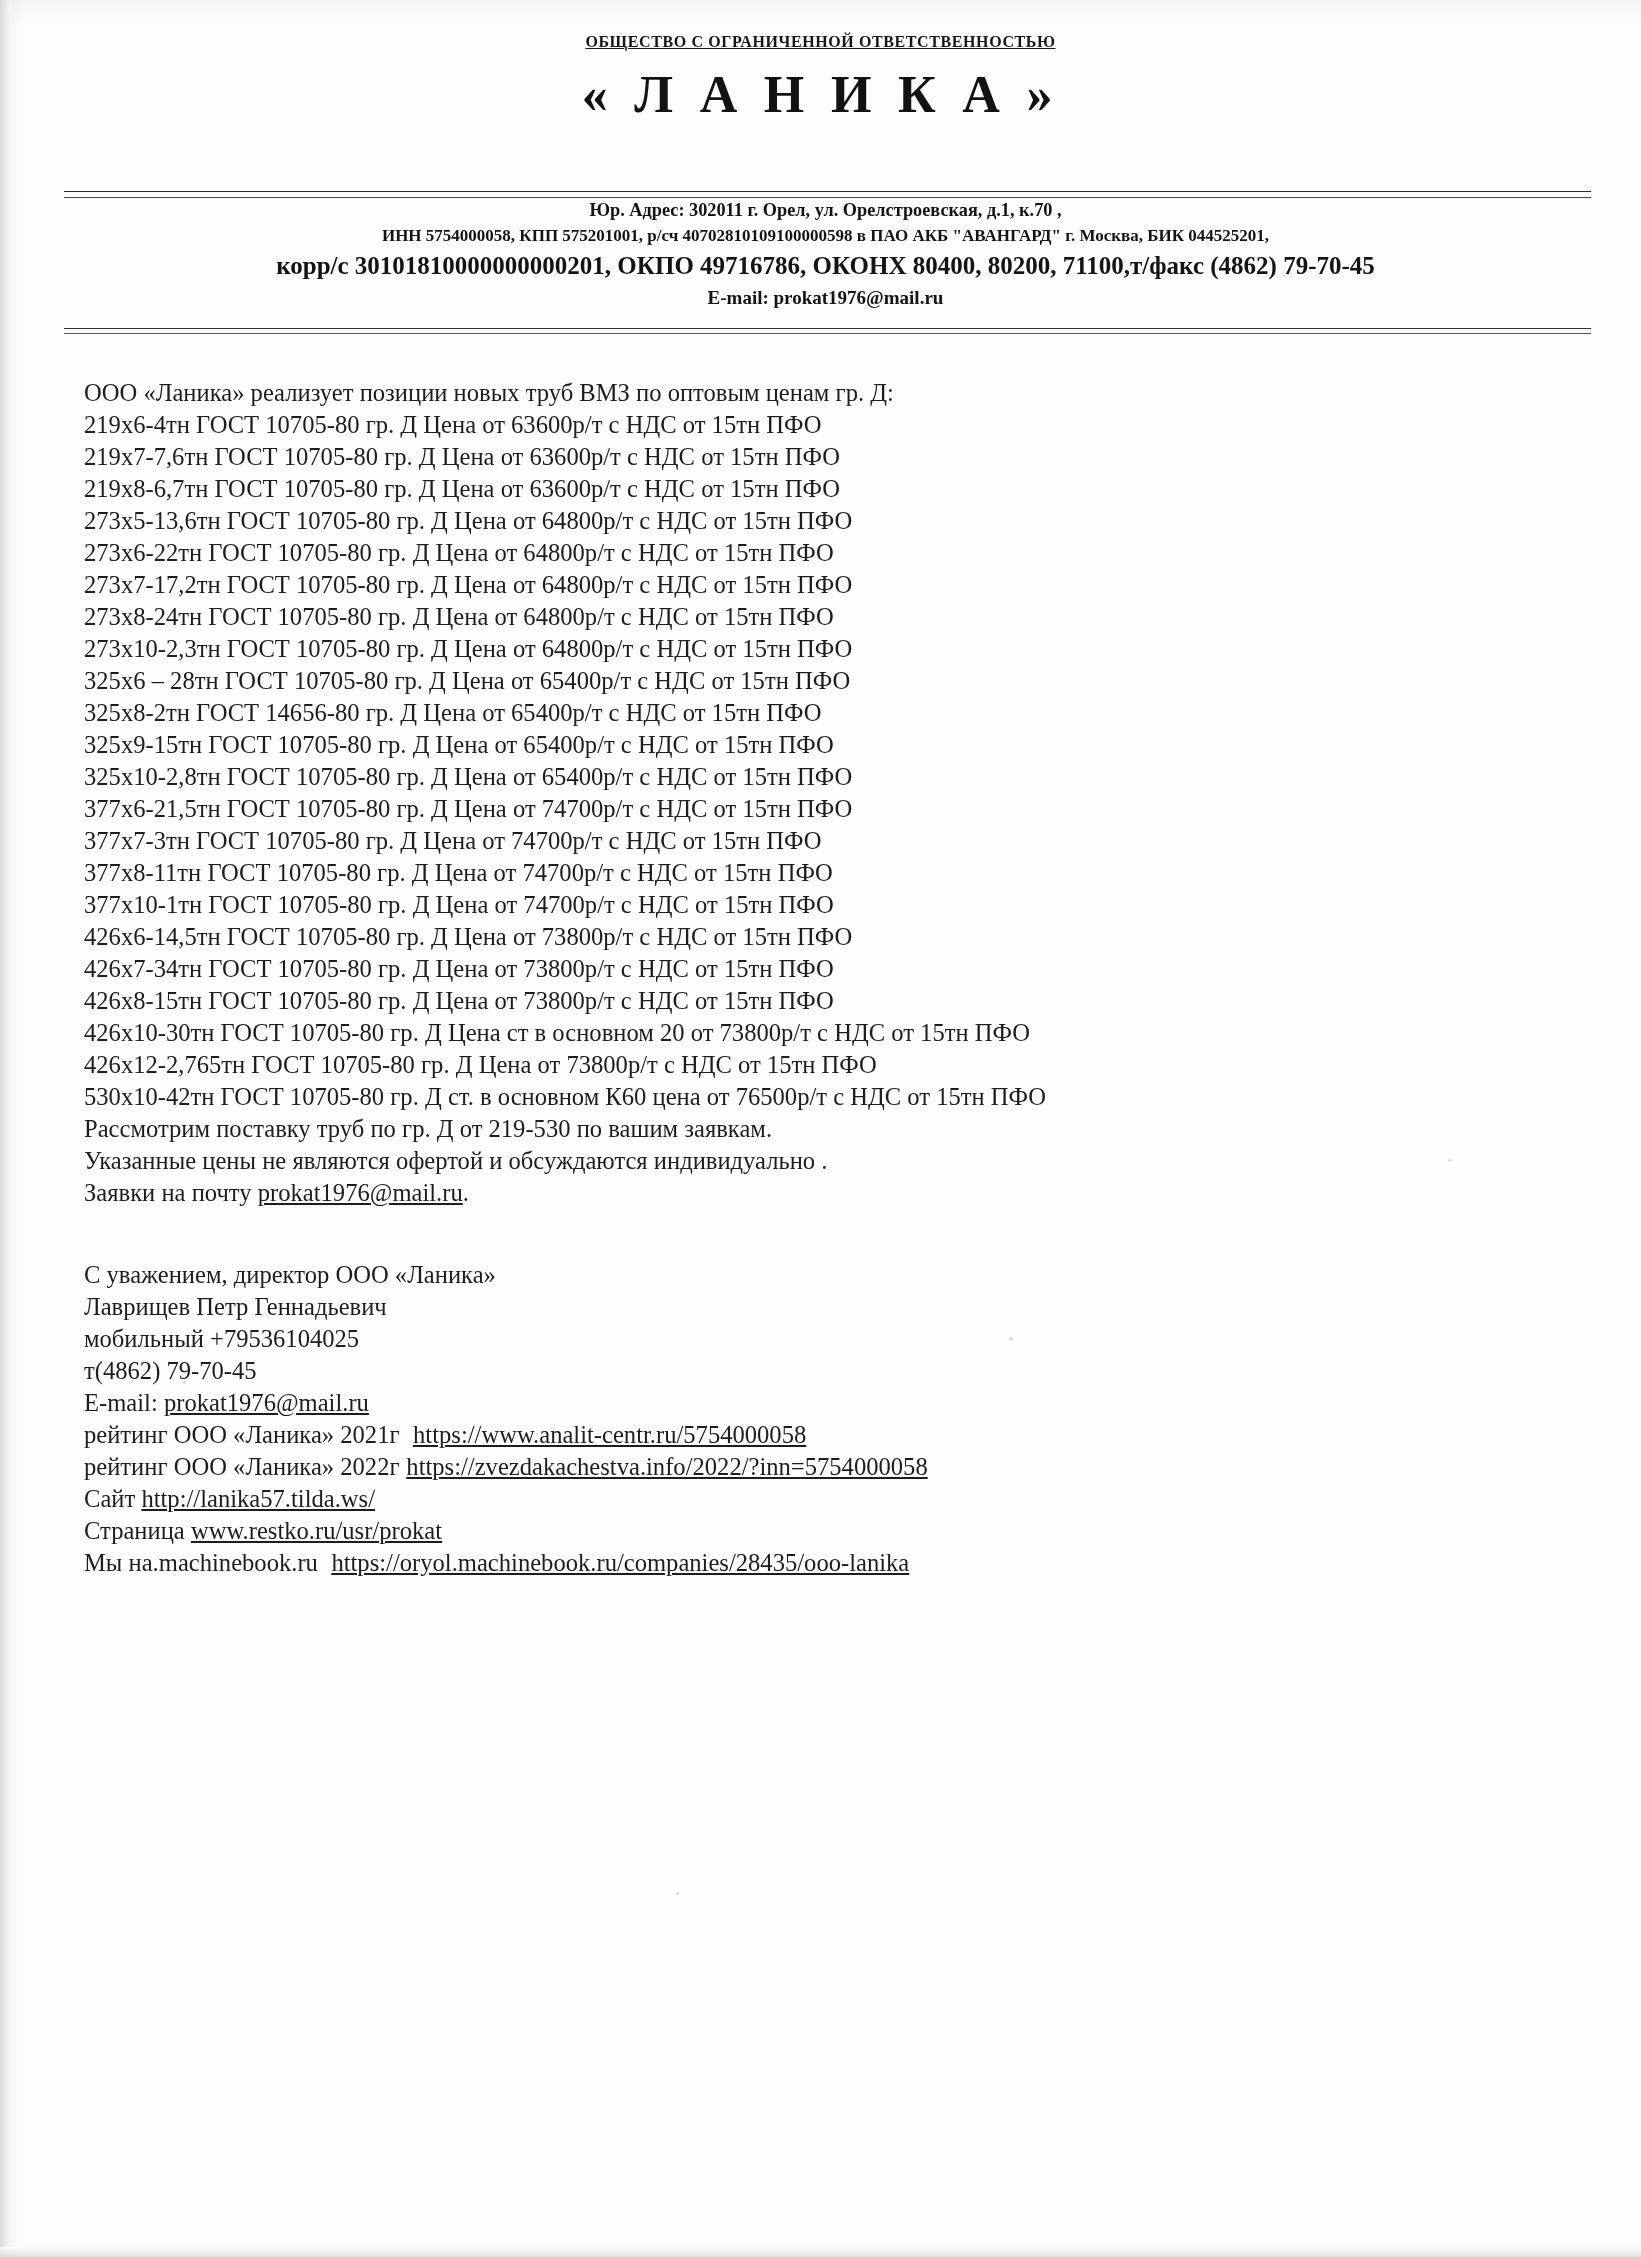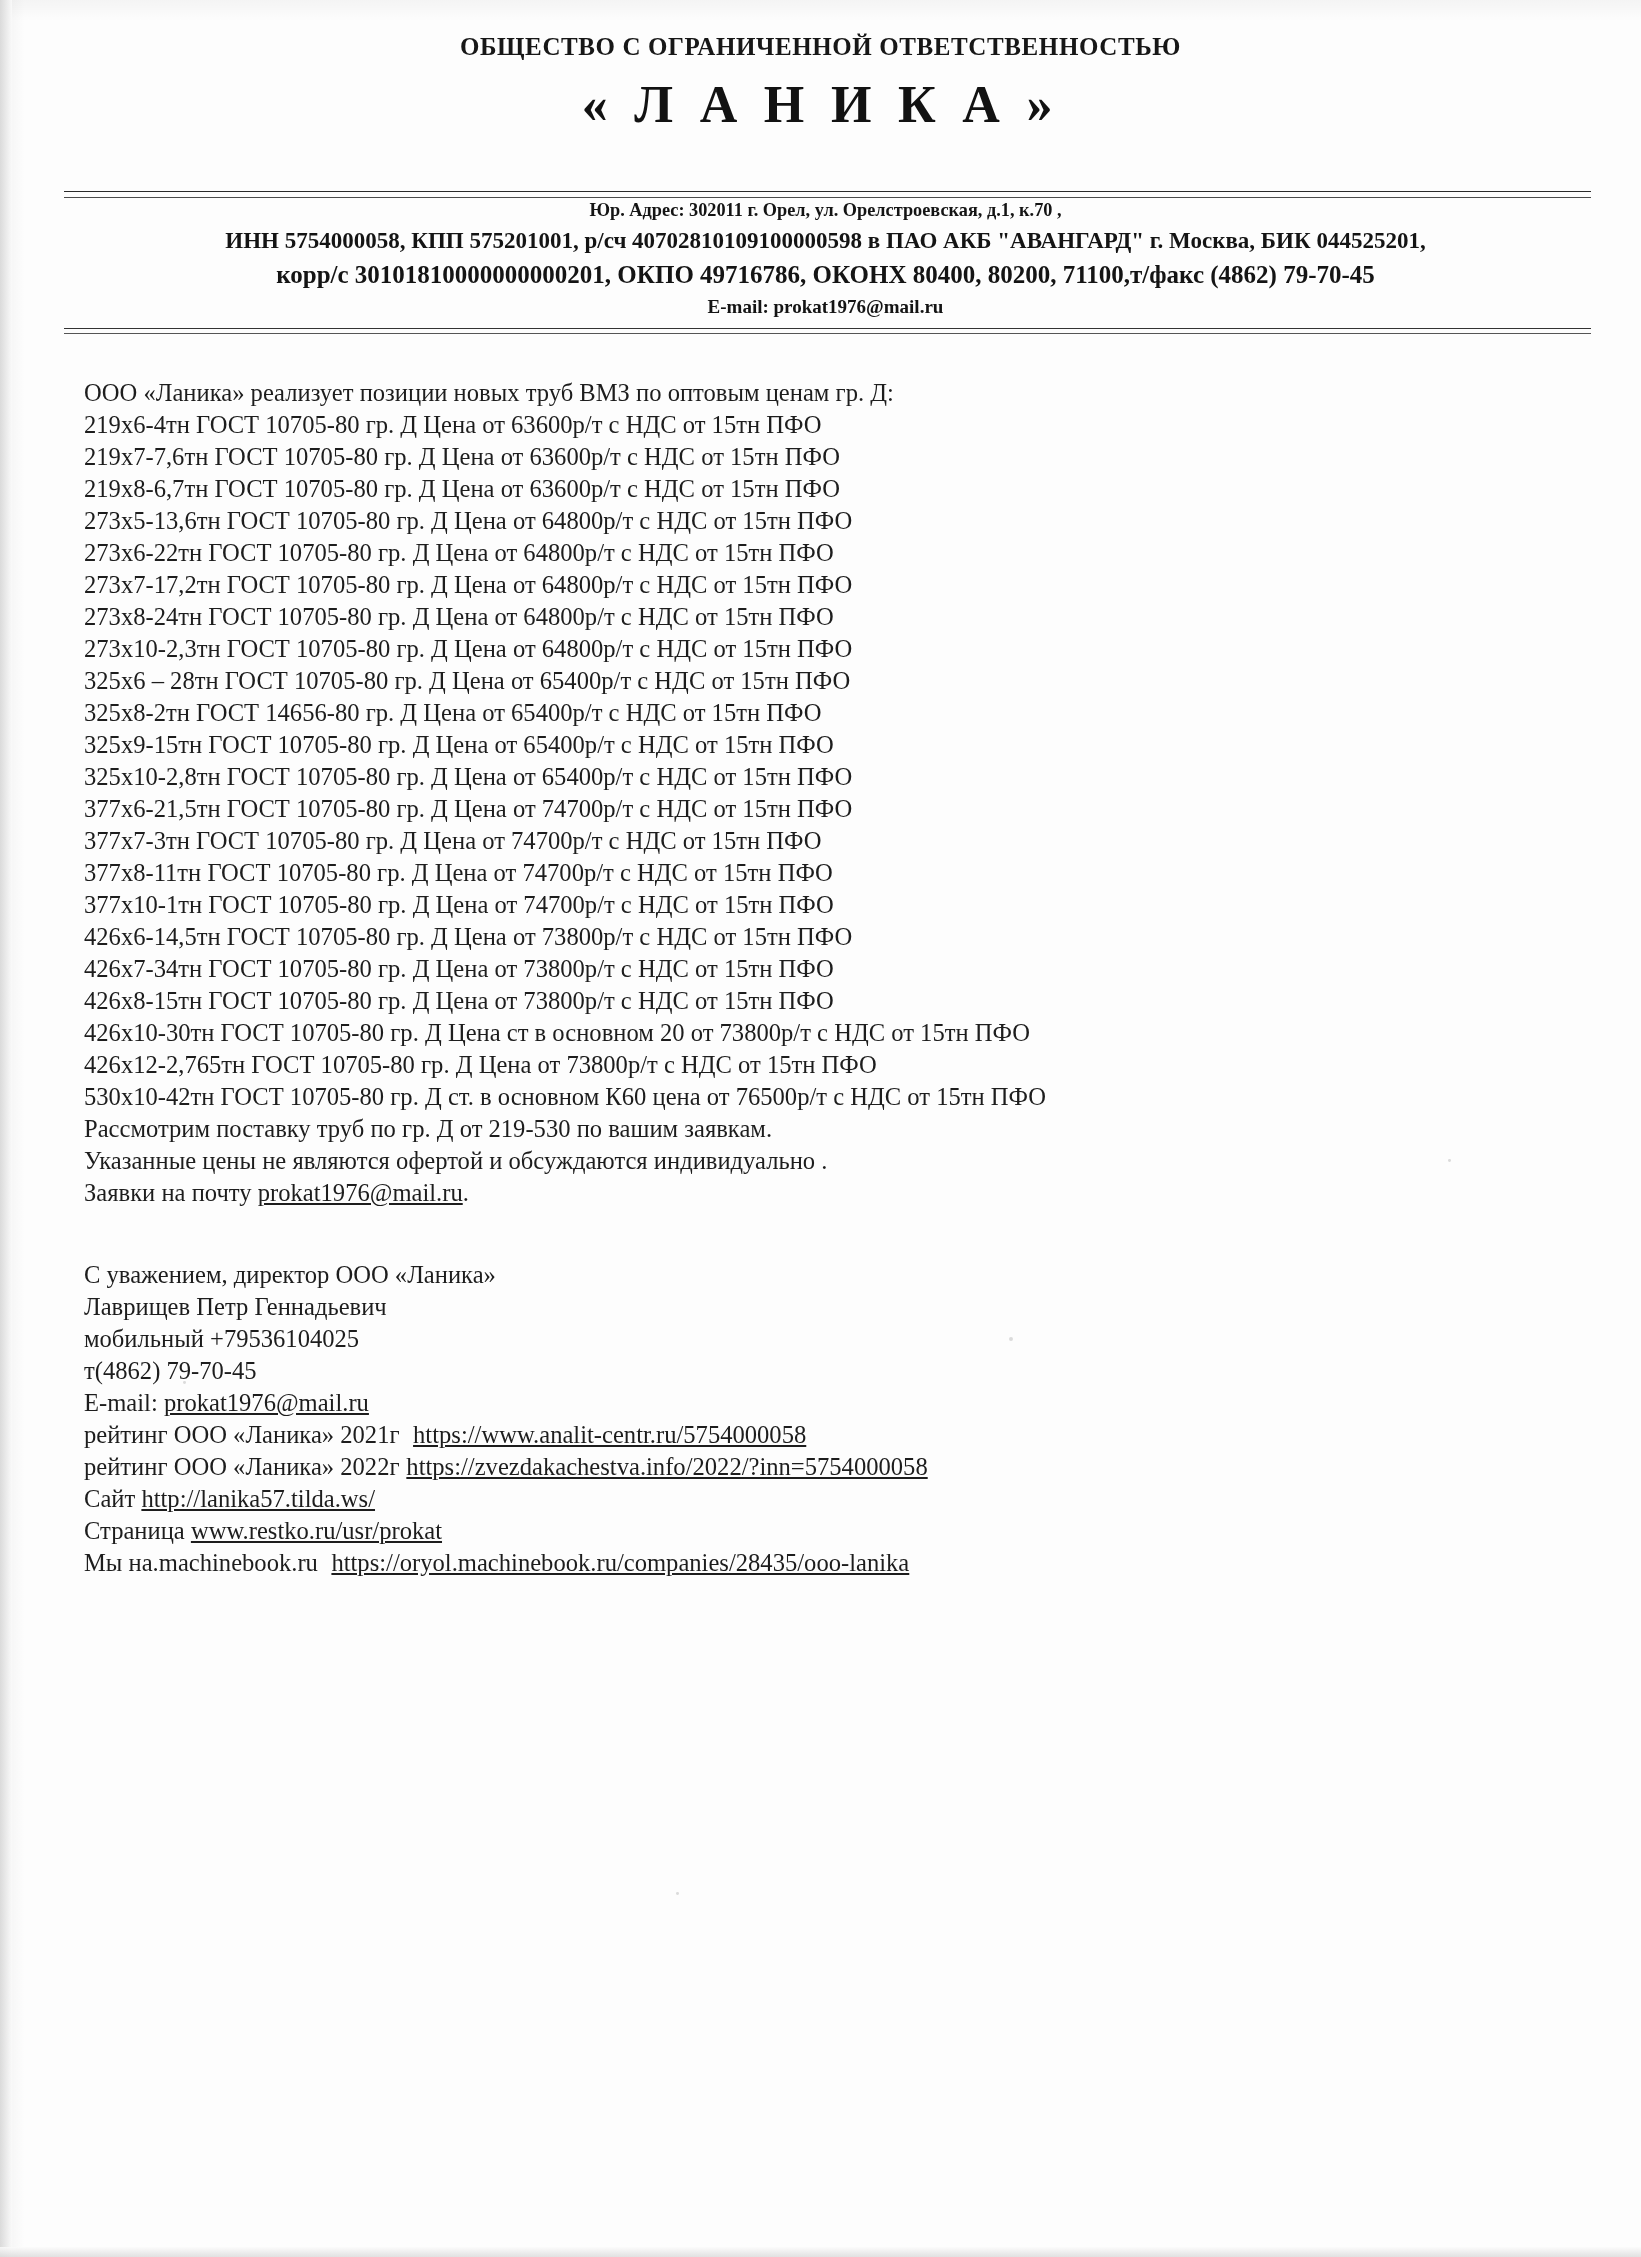--- a/index.html
+++ b/index.html
@@ -42,23 +42,24 @@
 
   
   .header {
     position: absolute;
     left: 0; right: 0;
     top: 33px;
     text-align: center;
   }
   .org-type {
     font-weight: bold;
-    font-size: 25px;
+    font-size: 16px;
     letter-spacing: 0.6px;
     color: #171717;
+    text-decoration: underline;
   }
   .org-name {
     font-weight: bold;
     font-size: 52px;
     letter-spacing: 6.8px;
     margin-top: 14px;
     color: #121212;
   }
   .rule-double {
     position: absolute;
@@ -85,21 +86,21 @@
     right: 48px;
     top: 197px;
     text-align: center;
     font-weight: bold;
     font-size: 19px;
     line-height: 1.45;
     color: #141414;
   }
   .legal div { white-space: nowrap; }
   .legal .l1 { font-size: 18.3px; }
-  .legal .l2 { font-size: 23px; }
+  .legal .l2 { font-size: 17px; }
   .legal .l3 { font-size: 25px; }
   .legal .l4 { font-size: 19px; }
 
   
   .content {
     position: absolute;
     left: 84px;
     right: 58px;
     top: 377px;
     font-size: 24.6px;

